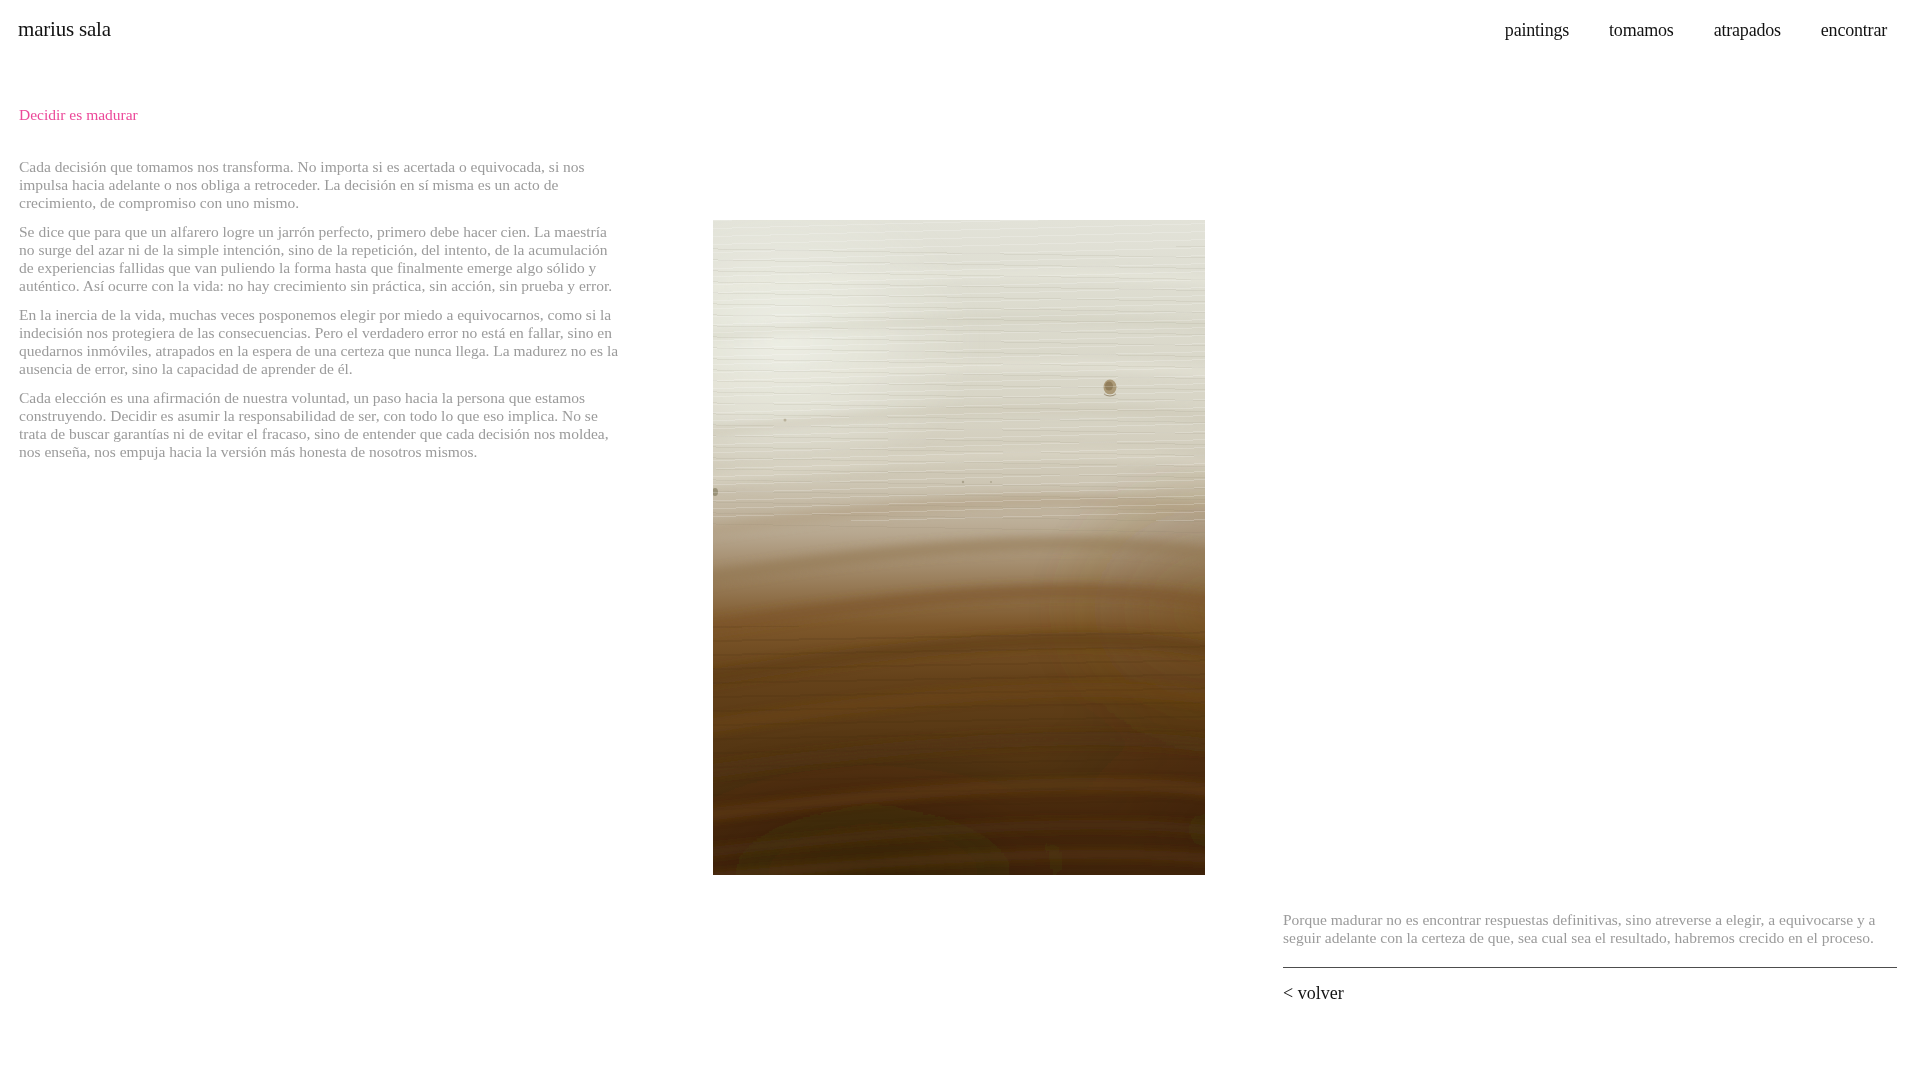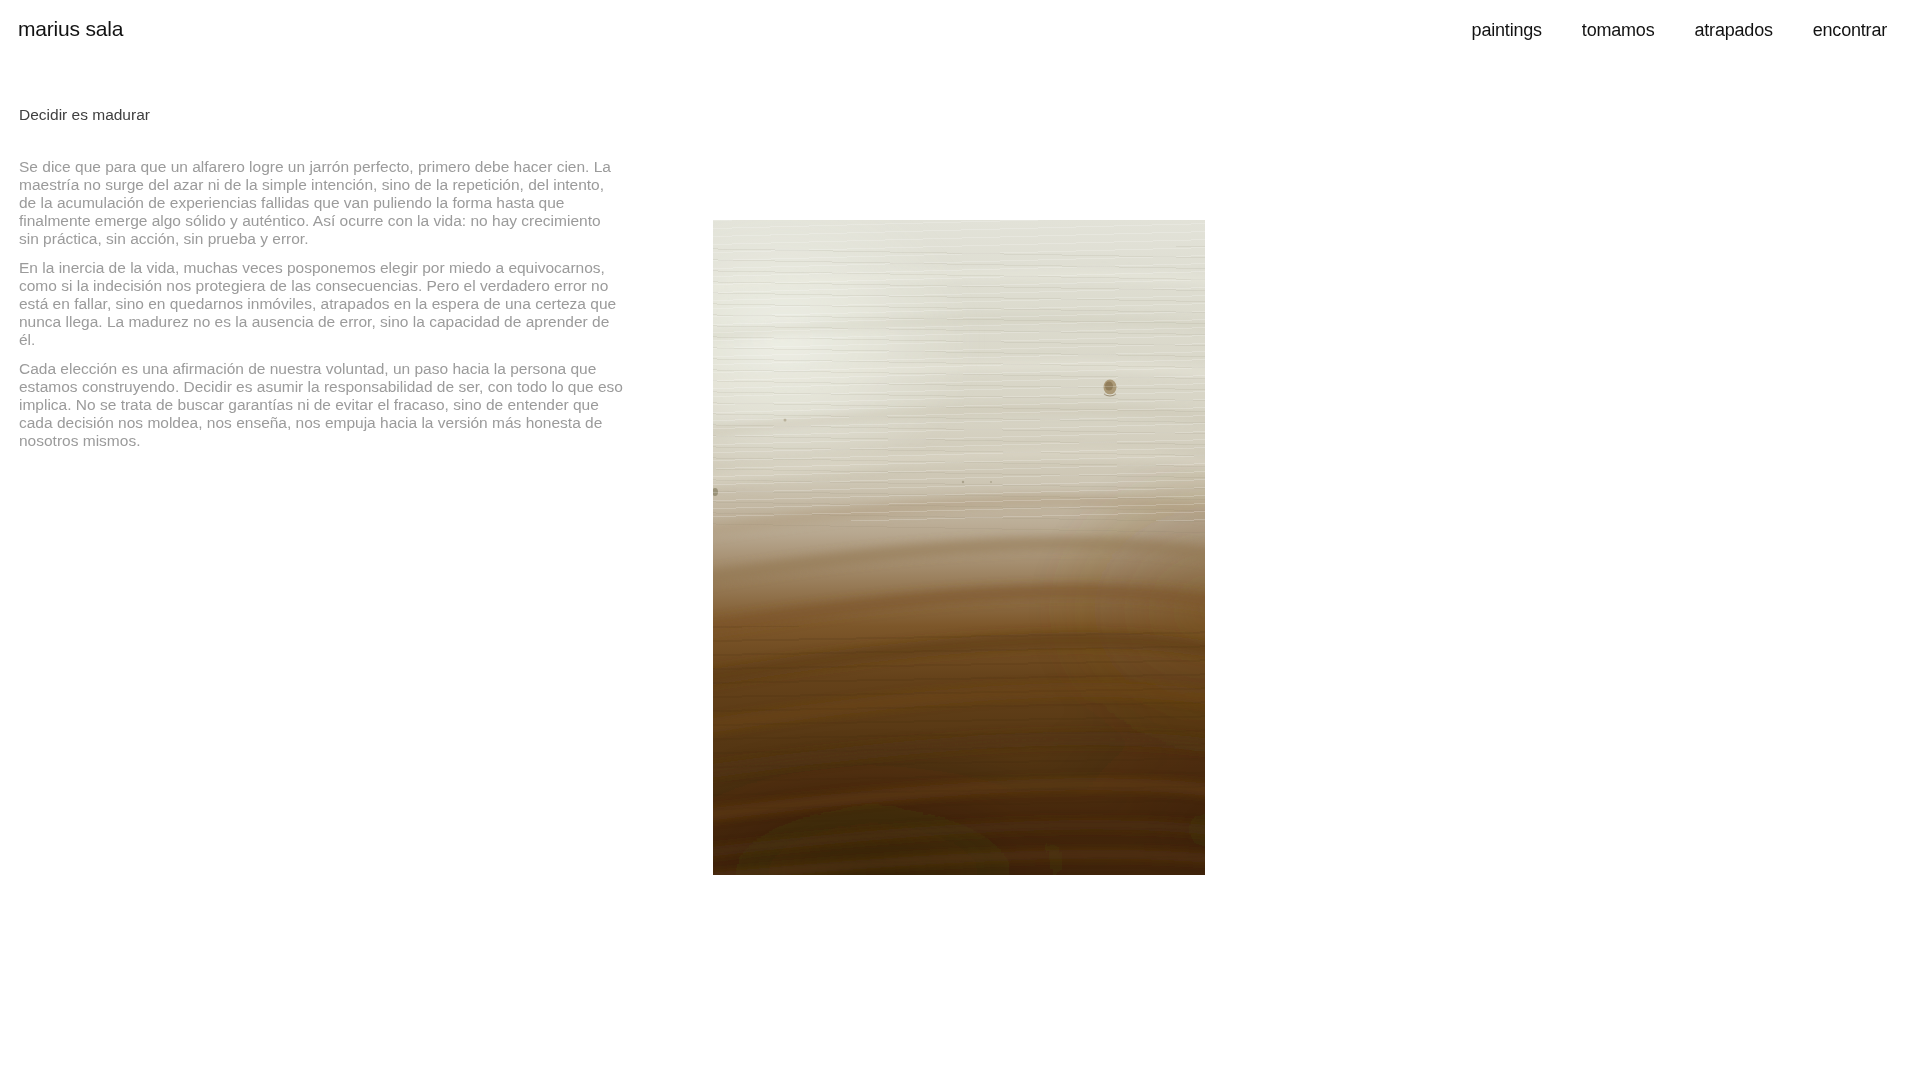--- a/index.html
+++ b/index.html
@@ -3,21 +3,21 @@
 <meta charset="utf-8">
 <style>
   * { margin: 0; padding: 0; box-sizing: border-box; }
   html, body { background: #ffffff; }
   .page {
     position: relative;
     width: 1920px;
     height: 1080px;
     background: #ffffff;
     overflow: hidden;
-    font-family: Liberation Sans, sans-serif;
+    font-family: Liberation Serif, serif;
   }
 
   
   .site-header {
     position: absolute;
     top: 0; left: 0; right: 0;
     display: flex;
     justify-content: space-between;
     align-items: baseline;
     padding: 17px 33px 0 18px;
@@ -38,21 +38,21 @@
     cursor: pointer;
   }
 
   
   .page-title {
     position: absolute;
     left: 19px;
     top: 106px;
     font-size: 15.5px;
     font-weight: 400;
-    color: #404040;
+    color: #ec4899;
   }
   .essay {
     position: absolute;
     left: 19px;
     top: 158px;
     width: 605px;
     color: #9b9b9b;
     font-size: 15.5px;
     line-height: 18px;
   }
@@ -126,20 +126,21 @@
       <a>paintings</a>
       <a>tomamos</a>
       <a>atrapados</a>
       <a>encontrar</a>
     </nav>
   </header>
 
   <h1 class="page-title">Decidir es madurar</h1>
 
   <section class="essay">
+    <p>Cada decisión que tomamos nos transforma. No importa si es acertada o equivocada, si nos impulsa hacia adelante o nos obliga a retroceder. La decisión en sí misma es un acto de crecimiento, de compromiso con uno mismo.</p>
     <p>Se dice que para que un alfarero logre un jarrón perfecto, primero debe hacer cien. La maestría no surge del azar ni de la simple intención, sino de la repetición, del intento, de la acumulación de experiencias fallidas que van puliendo la forma hasta que finalmente emerge algo sólido y auténtico. Así ocurre con la vida: no hay crecimiento sin práctica, sin acción, sin prueba y error.</p>
     <p>En la inercia de la vida, muchas veces posponemos elegir por miedo a equivocarnos, como si la indecisión nos protegiera de las consecuencias. Pero el verdadero error no está en fallar, sino en quedarnos inmóviles, atrapados en la espera de una certeza que nunca llega. La madurez no es la ausencia de error, sino la capacidad de aprender de él.</p>
     <p>Cada elección es una afirmación de nuestra voluntad, un paso hacia la persona que estamos construyendo. Decidir es asumir la responsabilidad de ser, con todo lo que eso implica. No se trata de buscar garantías ni de evitar el fracaso, sino de entender que cada decisión nos moldea, nos enseña, nos empuja hacia la versión más honesta de nosotros mismos.</p>
   </section>
 
   <figure class="artwork" role="img" aria-label="Close-up photograph of a layered stone surface: pale cream bands at the top fading through smoky taupe into deep brown concentric arcs at the bottom">
     <svg viewBox="0 0 492 655" preserveAspectRatio="none" aria-hidden="true">
       <defs>
         <linearGradient id="bgGrad" x1="0" y1="0" x2="0" y2="1">
           <stop offset="0" stop-color="#e2e2d8"></stop>
@@ -208,14 +209,19 @@
       <circle cx="72" cy="200" r="1.5" fill="#b0a88f" opacity="0.8"></circle>
       <circle cx="250" cy="262" r="1.2" fill="#9a927a" opacity="0.7"></circle>
       <circle cx="278" cy="262" r="1.0" fill="#9a927a" opacity="0.6"></circle>
       <ellipse cx="2" cy="272" rx="3" ry="4" fill="#8f876c" opacity="0.8"></ellipse>
     </svg>
     <div class="striae striae-light"></div>
     <div class="striae striae-dark"></div>
     <div class="striae striae-brown"></div>
   </figure>
 
+  <aside class="closing">
+    <p>Porque madurar no es encontrar respuestas definitivas, sino atreverse a elegir, a equivocarse y a seguir adelante con la certeza de que, sea cual sea el resultado, habremos crecido en el proceso.</p>
+    <hr>
+    <a class="back-link">&lt; volver</a>
+  </aside>
 
 </div>
 
 </body></html>

